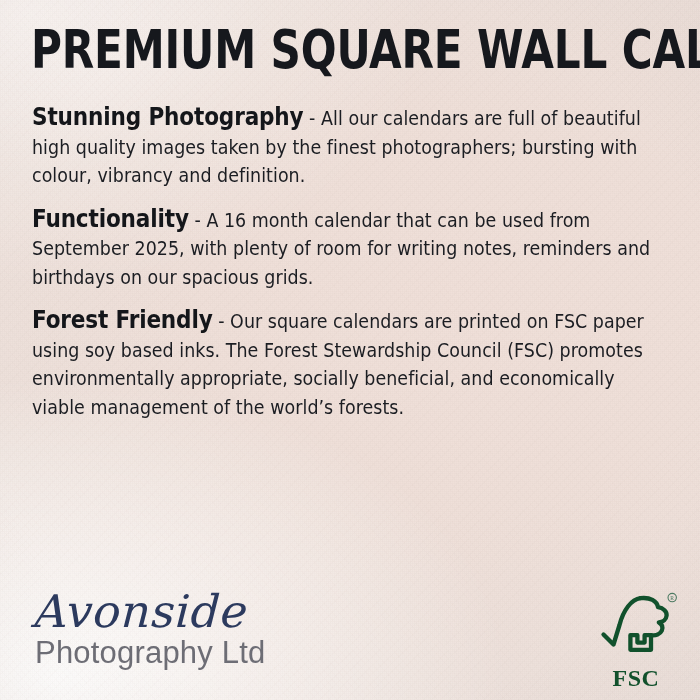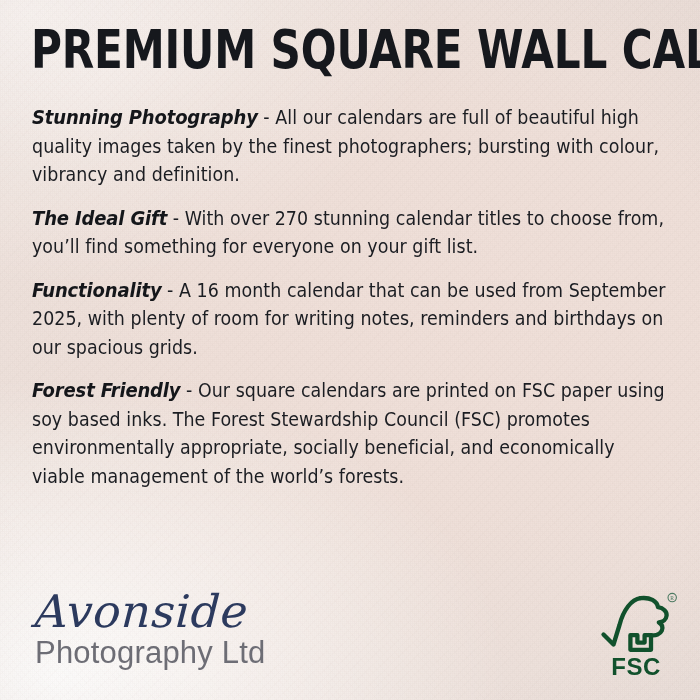--- a/index.html
+++ b/index.html
@@ -105,24 +105,23 @@
     font-family: "Liberation Sans Narrow", "DejaVu Sans Condensed", "Liberation Sans", sans-serif;
     font-size: 19.4px;
     line-height: 28.5px;
     letter-spacing: 0.05px;
     text-align: left;
   }
   .section:last-child { margin-bottom: 0; }
 
   .sec-title {
     font-weight: 700;
-    font-size: 20px;
+    font-size: 24px;
     letter-spacing: -0.15px;
     color: #14161a;
-    font-style: italic;
   }
   .sec-dash {
     font-weight: 400;
     font-size: 19.4px;
     color: #1b1d22;
   }
   .sec-body {
     font-weight: 400;
   }
 
@@ -164,50 +163,47 @@
     height: 86px;
   }
   .fsc-mark {
     display: block;
     width: 78px;
     height: 62px;
   }
   .fsc-word {
     display: block;
     text-align: center;
-    font-family: Liberation Sans, sans-serif;
+    font-family: Liberation Serif, serif;
     font-weight: 700;
     font-size: 24px;
     line-height: 24px;
     letter-spacing: 0.5px;
     color: #11512c;
-    margin-top: 1px;
+    margin-top: 12px;
     padding-right: 6px;
   }
 </style>
 </head>
 <body>
 
 <div id="poster">
   <div id="grain"></div>
   <div id="vignette"></div>
 
   <div id="content">
 
     <h1 class="headline">PREMIUM SQUARE WALL CALENDARS</h1>
 
     <div class="sections">
 
       <p class="section">
         <span class="sec-title">Stunning Photography</span><span class="sec-dash"> - </span><span class="sec-body">All our calendars are full of beautiful high quality images taken by the finest photographers; bursting with colour, vibrancy and definition.</span>
       </p>
 
-      <p class="section">
-        <span class="sec-title">The Ideal Gift</span><span class="sec-dash"> - </span><span class="sec-body">With over 270 stunning calendar titles to choose from, you’ll find something for everyone on your gift list.</span>
-      </p>
 
 
       <p class="section">
         <span class="sec-title">Functionality</span><span class="sec-dash"> - </span><span class="sec-body">A 16 month calendar that can be used from September 2025, with plenty of room for writing notes, reminders and birthdays on our spacious grids.</span>
       </p>
 
       <p class="section">
         <span class="sec-title">Forest Friendly</span><span class="sec-dash"> - </span><span class="sec-body">Our square calendars are printed on FSC paper using soy based inks. The Forest Stewardship Council (FSC) promotes environmentally appropriate, socially beneficial, and economically viable management of the world’s forests.</span>
       </p>
 

